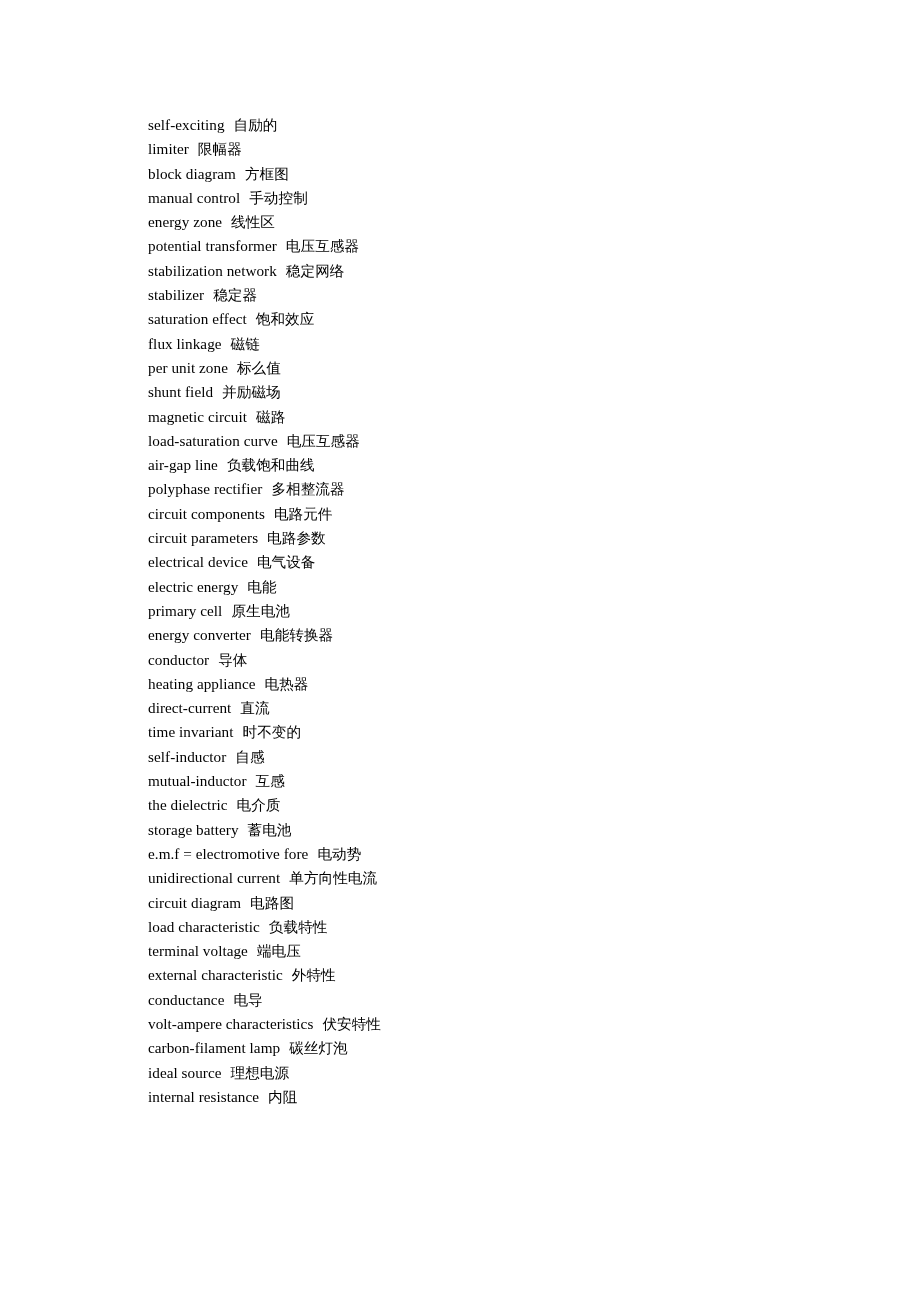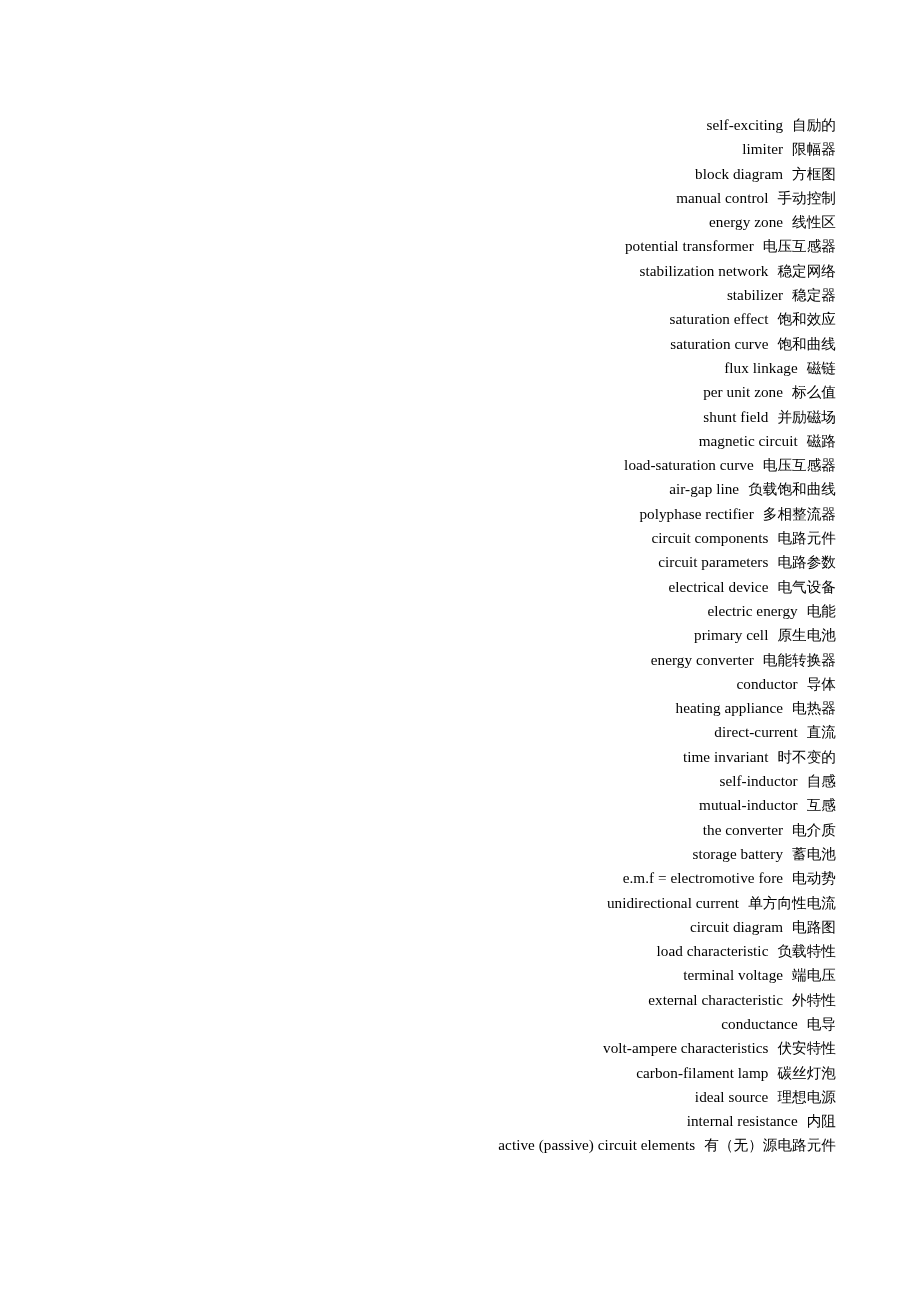--- a/index.html
+++ b/index.html
@@ -17,24 +17,23 @@
     -webkit-font-smoothing: antialiased;
   }
   .page {
     position: relative;
     width: 920px;
     height: 1302px;
     box-sizing: border-box;
   }
   .glossary {
     position: absolute;
-    left: 136px;
+    left: 148px;
     top: 113px;
     width: 700px;
-    text-align: right;
   }
   .entry {
     font-size: 15.2px;
     line-height: 24.3px;
     white-space: nowrap;
     letter-spacing: 0.05px;
   }
   .term {
     font-family: "Liberation Serif", "DejaVu Serif", serif;
   }
@@ -54,48 +53,46 @@
   <div class="glossary" id="glossary-list">
       <div class="entry"><span class="term">self-exciting</span><span class="gap"></span><span class="gloss">自励的</span></div>
       <div class="entry"><span class="term">limiter</span><span class="gap"></span><span class="gloss">限幅器</span></div>
       <div class="entry"><span class="term">block diagram</span><span class="gap"></span><span class="gloss">方框图</span></div>
       <div class="entry"><span class="term">manual control</span><span class="gap"></span><span class="gloss">手动控制</span></div>
       <div class="entry"><span class="term">energy zone</span><span class="gap"></span><span class="gloss">线性区</span></div>
       <div class="entry"><span class="term">potential transformer</span><span class="gap"></span><span class="gloss">电压互感器</span></div>
       <div class="entry"><span class="term">stabilization network</span><span class="gap"></span><span class="gloss">稳定网络</span></div>
       <div class="entry"><span class="term">stabilizer</span><span class="gap"></span><span class="gloss">稳定器</span></div>
       <div class="entry"><span class="term">saturation effect</span><span class="gap"></span><span class="gloss">饱和效应</span></div>
-      <div class="entry"><span class="term">saturation curve</span><span class="gap"></span><span class="gloss">饱和曲线</span></div>
       <div class="entry"><span class="term">flux linkage</span><span class="gap"></span><span class="gloss">磁链</span></div>
       <div class="entry"><span class="term">per unit zone</span><span class="gap"></span><span class="gloss">标么值</span></div>
       <div class="entry"><span class="term">shunt field</span><span class="gap"></span><span class="gloss">并励磁场</span></div>
       <div class="entry"><span class="term">magnetic circuit</span><span class="gap"></span><span class="gloss">磁路</span></div>
       <div class="entry"><span class="term">load-saturation curve</span><span class="gap"></span><span class="gloss">电压互感器</span></div>
       <div class="entry"><span class="term">air-gap line</span><span class="gap"></span><span class="gloss">负载饱和曲线</span></div>
       <div class="entry"><span class="term">polyphase rectifier</span><span class="gap"></span><span class="gloss">多相整流器</span></div>
       <div class="entry"><span class="term">circuit components</span><span class="gap"></span><span class="gloss">电路元件</span></div>
       <div class="entry"><span class="term">circuit parameters</span><span class="gap"></span><span class="gloss">电路参数</span></div>
       <div class="entry"><span class="term">electrical device</span><span class="gap"></span><span class="gloss">电气设备</span></div>
       <div class="entry"><span class="term">electric energy</span><span class="gap"></span><span class="gloss">电能</span></div>
       <div class="entry"><span class="term">primary cell</span><span class="gap"></span><span class="gloss">原生电池</span></div>
       <div class="entry"><span class="term">energy converter</span><span class="gap"></span><span class="gloss">电能转换器</span></div>
       <div class="entry"><span class="term">conductor</span><span class="gap"></span><span class="gloss">导体</span></div>
       <div class="entry"><span class="term">heating appliance</span><span class="gap"></span><span class="gloss">电热器</span></div>
       <div class="entry"><span class="term">direct-current</span><span class="gap"></span><span class="gloss">直流</span></div>
       <div class="entry"><span class="term">time invariant</span><span class="gap"></span><span class="gloss">时不变的</span></div>
       <div class="entry"><span class="term">self-inductor</span><span class="gap"></span><span class="gloss">自感</span></div>
       <div class="entry"><span class="term">mutual-inductor</span><span class="gap"></span><span class="gloss">互感</span></div>
-      <div class="entry"><span class="term">the converter</span><span class="gap"></span><span class="gloss">电介质</span></div>
+      <div class="entry"><span class="term">the dielectric</span><span class="gap"></span><span class="gloss">电介质</span></div>
       <div class="entry"><span class="term">storage battery</span><span class="gap"></span><span class="gloss">蓄电池</span></div>
       <div class="entry"><span class="term">e.m.f = electromotive fore</span><span class="gap"></span><span class="gloss">电动势</span></div>
       <div class="entry"><span class="term">unidirectional current</span><span class="gap"></span><span class="gloss">单方向性电流</span></div>
       <div class="entry"><span class="term">circuit diagram</span><span class="gap"></span><span class="gloss">电路图</span></div>
       <div class="entry"><span class="term">load characteristic</span><span class="gap"></span><span class="gloss">负载特性</span></div>
       <div class="entry"><span class="term">terminal voltage</span><span class="gap"></span><span class="gloss">端电压</span></div>
       <div class="entry"><span class="term">external characteristic</span><span class="gap"></span><span class="gloss">外特性</span></div>
       <div class="entry"><span class="term">conductance</span><span class="gap"></span><span class="gloss">电导</span></div>
       <div class="entry"><span class="term">volt-ampere characteristics</span><span class="gap"></span><span class="gloss">伏安特性</span></div>
       <div class="entry"><span class="term">carbon-filament lamp</span><span class="gap"></span><span class="gloss">碳丝灯泡</span></div>
       <div class="entry"><span class="term">ideal source</span><span class="gap"></span><span class="gloss">理想电源</span></div>
       <div class="entry"><span class="term">internal resistance</span><span class="gap"></span><span class="gloss">内阻</span></div>
-      <div class="entry"><span class="term">active (passive) circuit elements</span><span class="gap"></span><span class="gloss">有（无）源电路元件</span></div>
     </div>
 </div>
 
 </body></html>

